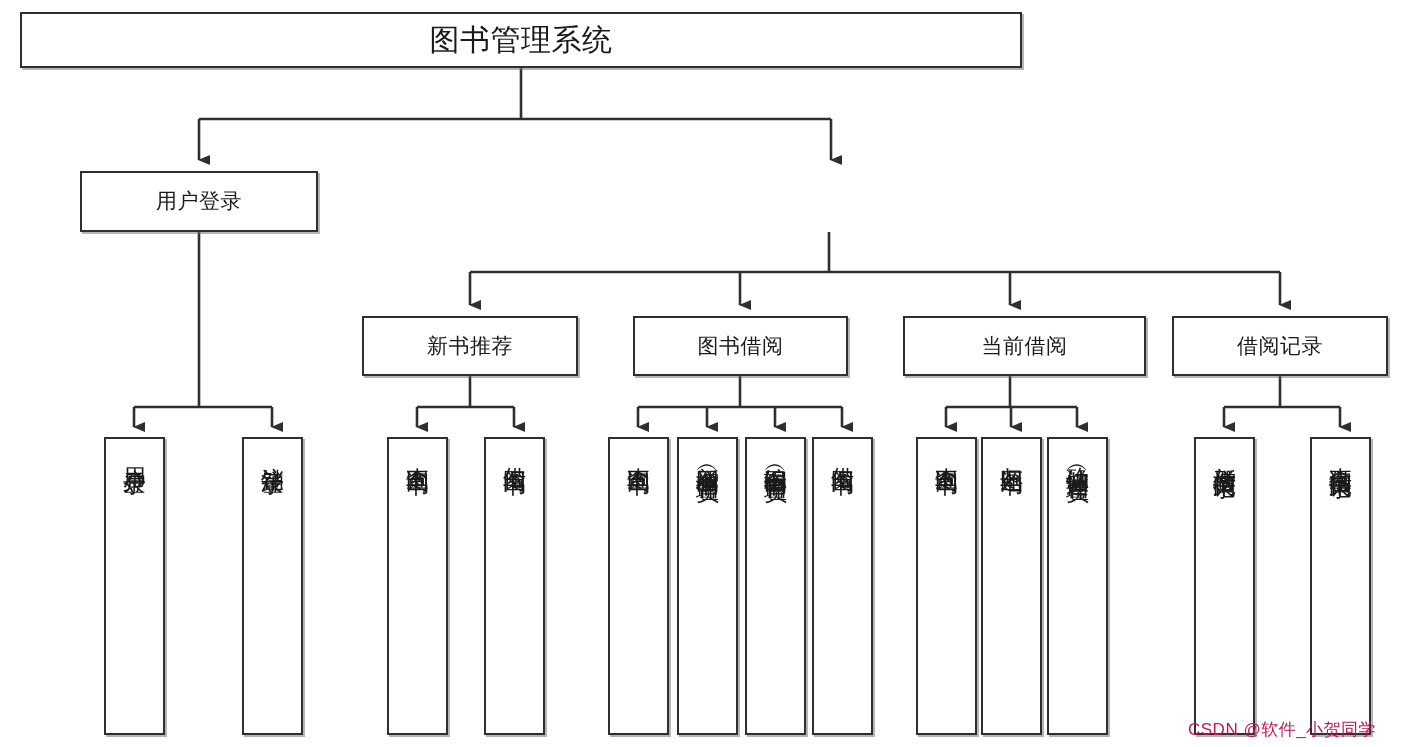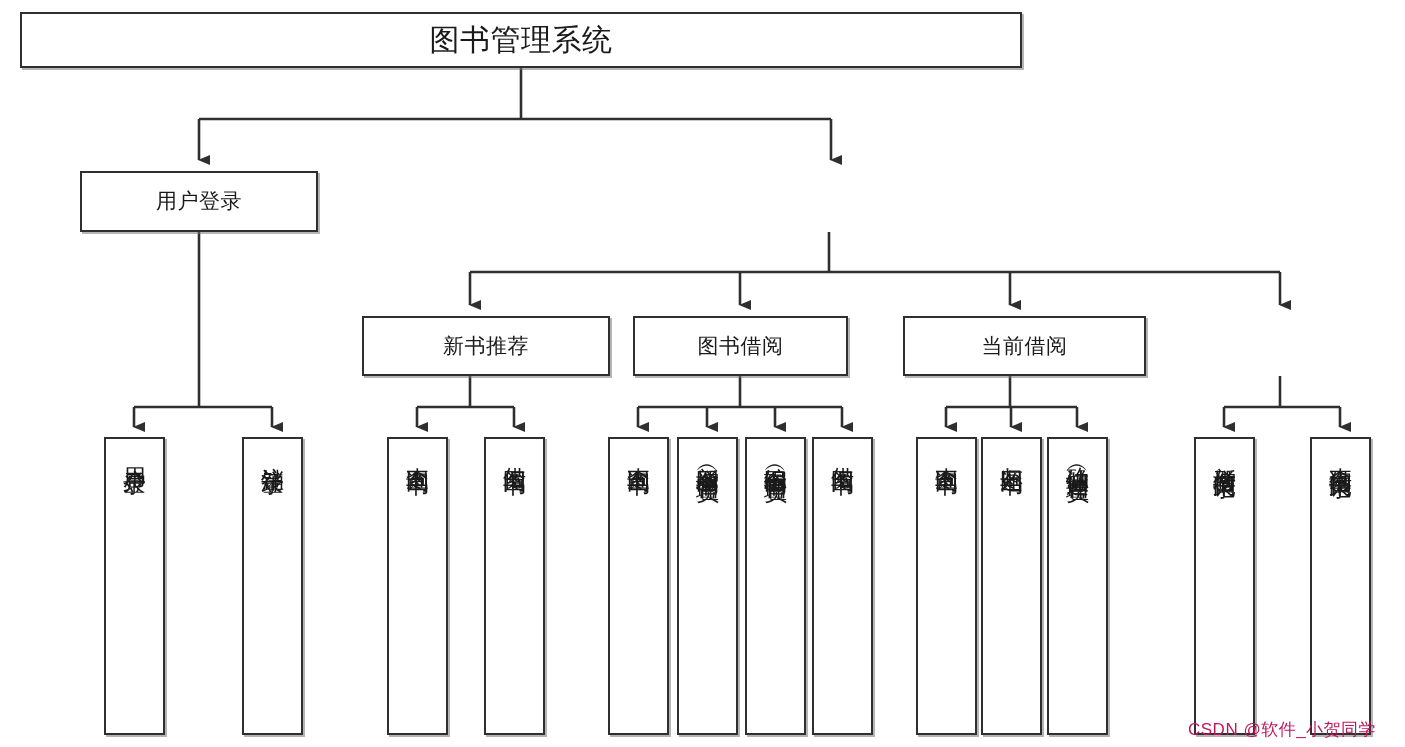--- a/index.html
+++ b/index.html
@@ -124,28 +124,31 @@
   </svg>
 
   <div class="node horiz root" style="left:20px; top:12px; width:1002px; height:56px;">
     <span class="lbl">图书管理系统</span>
   </div>
 
   <div class="node horiz" style="left:80px; top:171px; width:238px; height:61px;">
     <span class="lbl">用户登录</span>
   </div>
 
-  <div class="node horiz" style="left:362px; top:316px; width:248px; height:60px;">
+  <div class="node horiz" style="left:362px; top:316px; width:216px; height:60px;">
     <span class="lbl">新书推荐</span>
   </div>
   <div class="node horiz" style="left:633px; top:316px; width:215px; height:60px;">
     <span class="lbl">图书借阅</span>
   </div>
   <div class="node horiz" style="left:903px; top:316px; width:243px; height:60px;">
     <span class="lbl">当前借阅</span>
+  </div>
+  <div class="node horiz" style="left:1172px; top:316px; width:216px; height:60px;">
+    <span class="lbl">借阅记录</span>
   </div>
 
   <div class="node vert" style="left:104px; top:437px; width:61px; height:298px;">
     <span class="lbl">用户登录</span>
   </div>
   <div class="node vert" style="left:242px; top:437px; width:61px; height:298px;">
     <span class="lbl">注销登录</span>
   </div>
   <div class="node vert" style="left:387px; top:437px; width:61px; height:298px;">
     <span class="lbl">查询图书</span>

